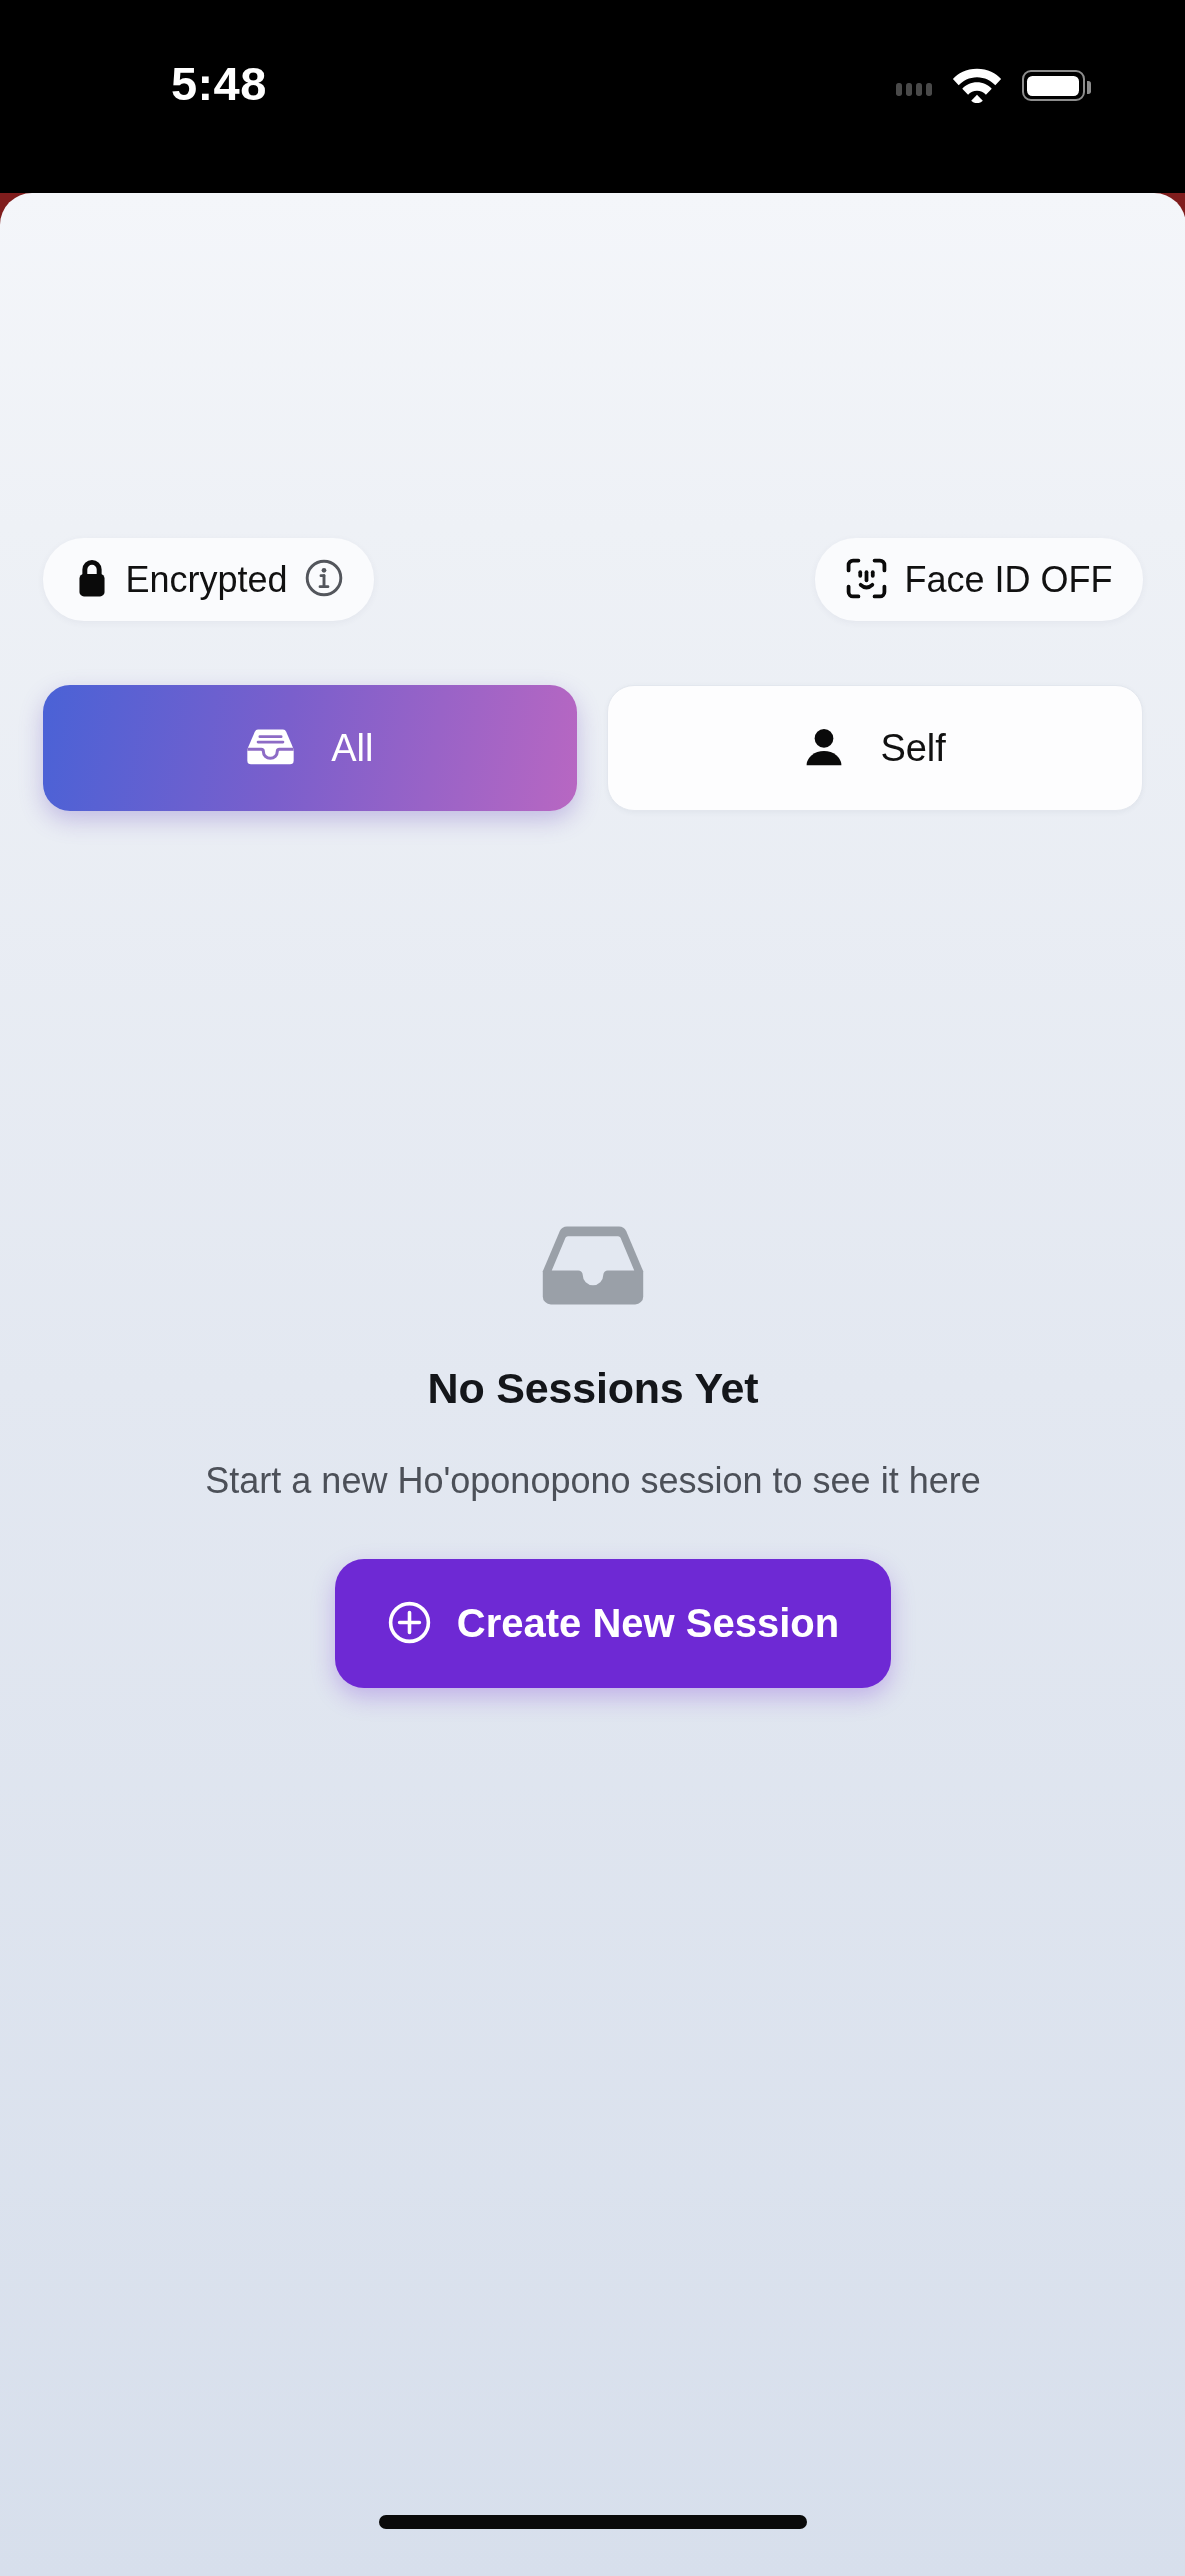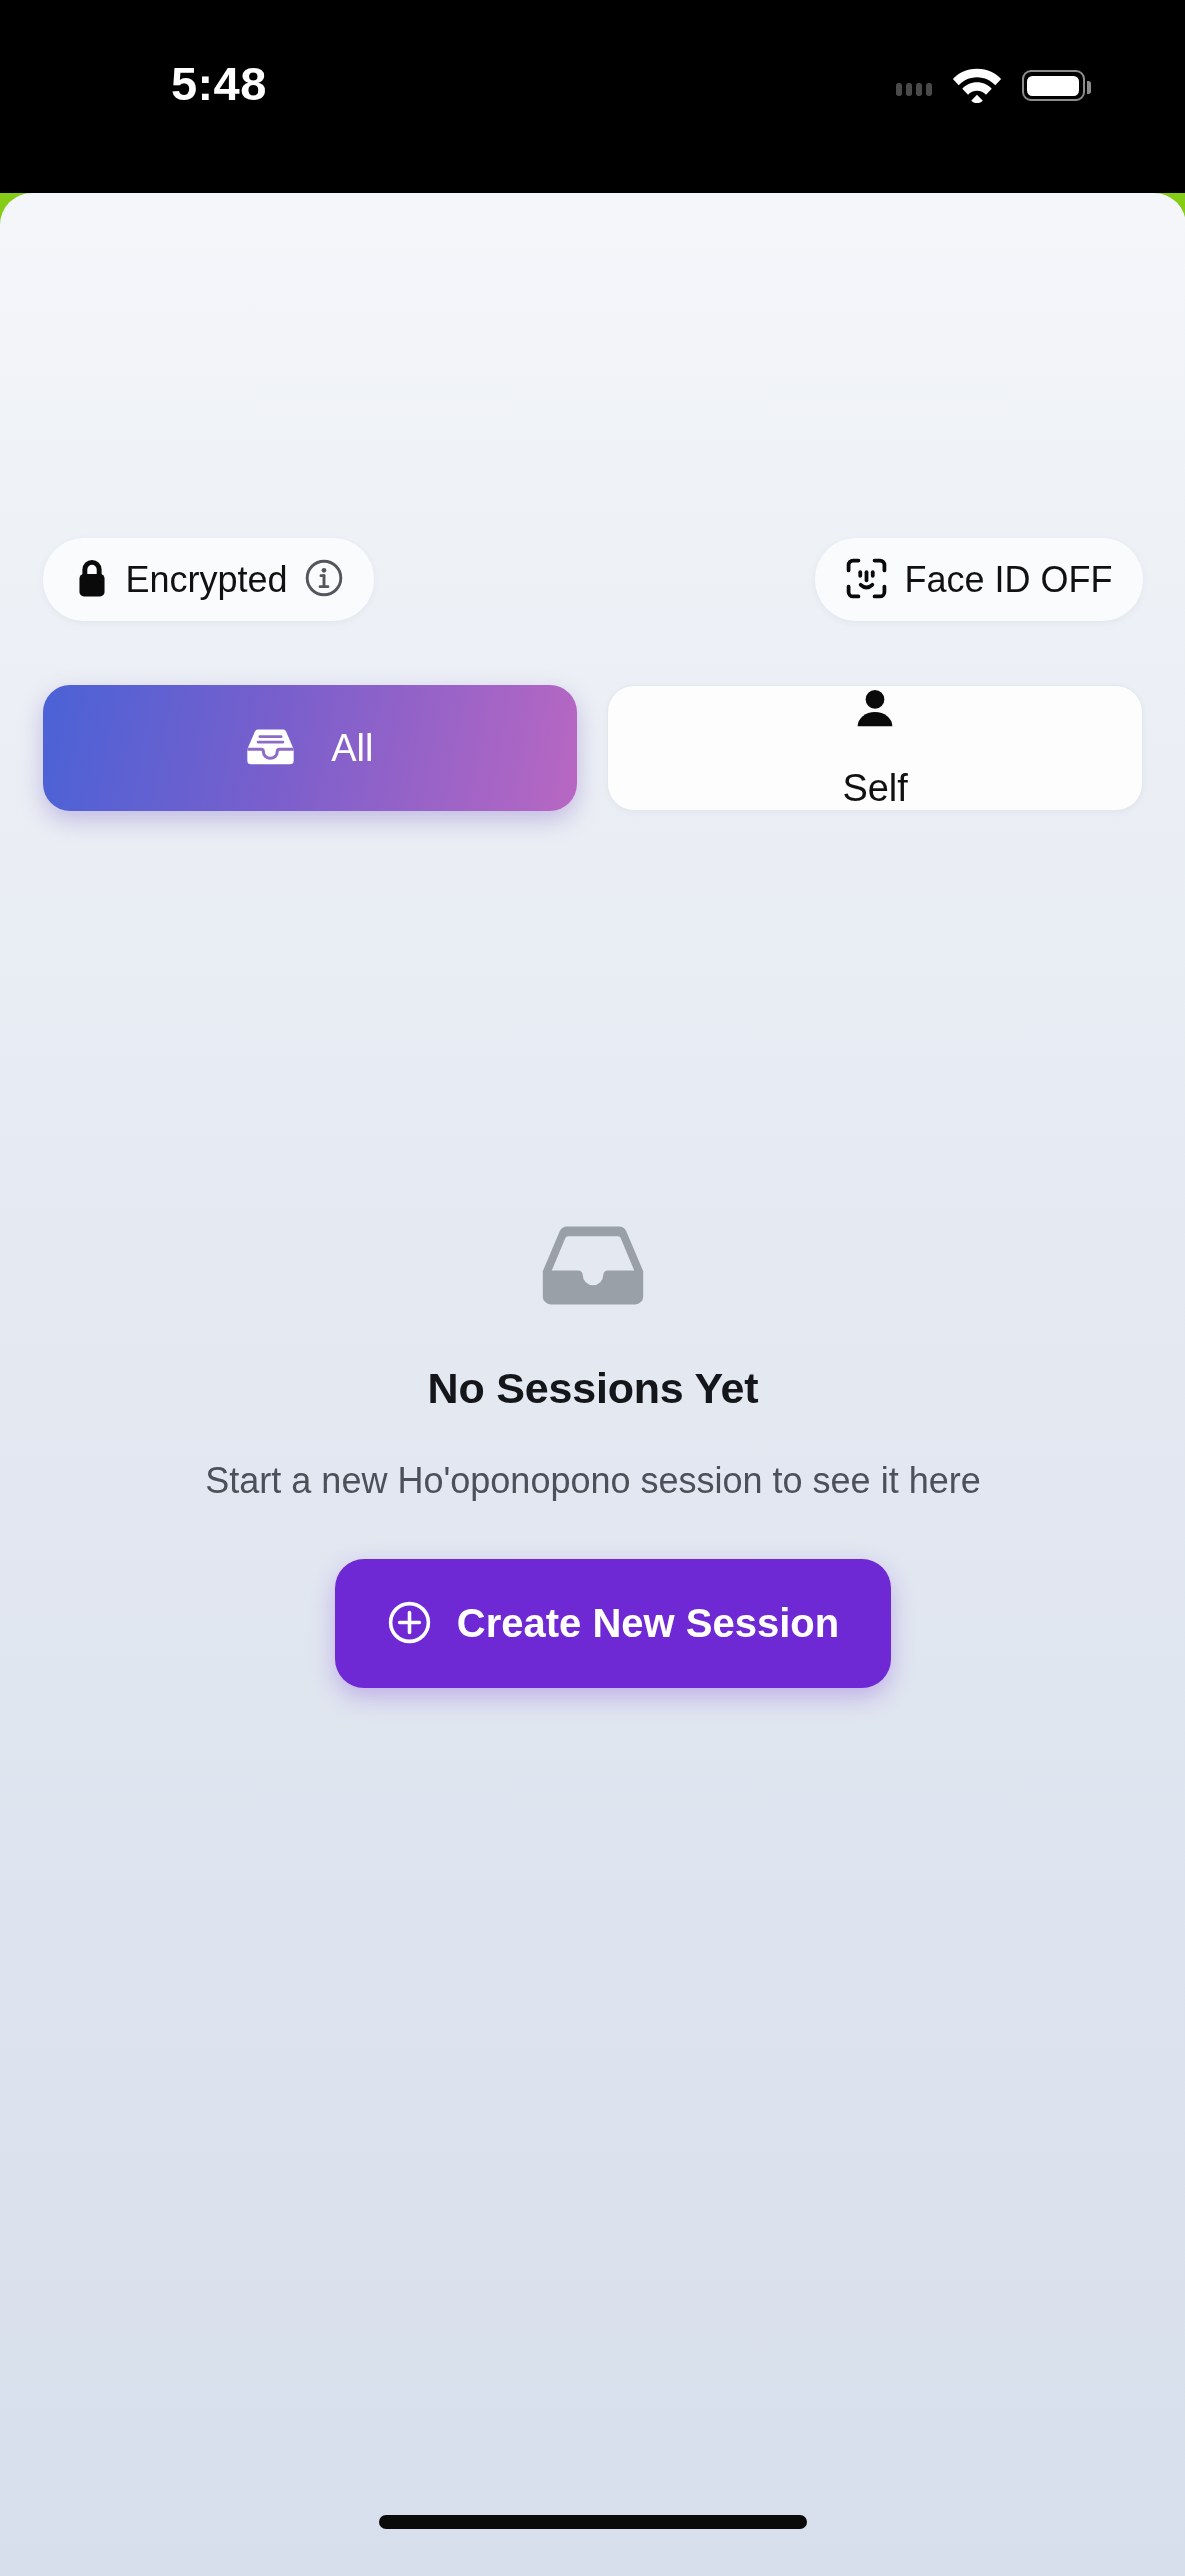--- a/index.html
+++ b/index.html
@@ -7,21 +7,21 @@
     width:1186px; height:2576px;
     background:#000;
     font-family:"Liberation Sans", sans-serif;
     overflow:hidden;
   }
 
   
   .screen {
     position:relative;
     width:1186px; height:2576px;
-    background:#84cc16;
+    background:#7f1d1d;
   }
 
   
   .statusbar {
     position:absolute; top:0; left:0;
     width:1186px; height:193px;
     background:#000;
   }
   .status-time {
     position:absolute; left:171px; top:56px;
@@ -108,21 +108,20 @@
     flex:1;
     height:126px;
     border-radius:27px;
     display:flex; align-items:center; justify-content:center; gap:36px;
     cursor:pointer;
   }
   .tab-inactive {
     background:#fdfdfe;
     border:1.8px solid #e3e7ee;
     box-shadow:0 1.8px 5.4px rgba(60,70,100,0.05);
-    flex-direction:column;
   }
   .tab-active {
     background:linear-gradient(100deg,#4a62d6 0%, #7a5fcc 45%, #b867c2 100%);
     box-shadow:0 9px 23.4px rgba(110,80,190,0.32);
   }
   .tab-label { font-size:38px; font-weight:500; color:#111; }
   .tab-active .tab-label { color:#fff; font-weight:500; }
 
   
   .empty {

